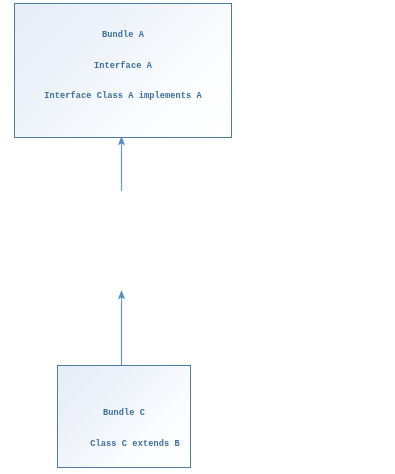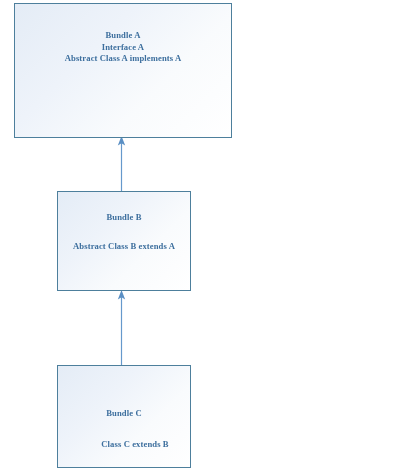--- a/index.html
+++ b/index.html
@@ -7,21 +7,21 @@
     margin: 0;
     padding: 0;
     background: #ffffff;
   }
 
   #diagram-canvas {
     position: relative;
     width: 395px;
     height: 474px;
     background: #ffffff;
-    font-family: Liberation Serif, serif;
+    font-family: Liberation Mono, monospace;
     overflow: hidden;
   }
 
   
   .node-box {
     position: absolute;
     box-sizing: border-box;
     border: 1px solid #4d7f9c;
     background-image: linear-gradient(135deg, #e4ecf6 0%, #eef3fa 35%, #f9fbfd 65%, #ffffff 100%);
     display: flex;
@@ -66,21 +66,21 @@
     letter-spacing: 0.1px;
     white-space: nowrap;
   }
 
   .node-line.wrap {
     white-space: normal;
     width: 104px;
   }
 
   
-  #node-bundle-a .node-line + .node-line { }
+  #node-bundle-a .node-line + .node-line { margin-top: 19px; }
   #node-bundle-b .node-line + .node-line { margin-top: 17px; }
   #node-bundle-c .node-line + .node-line { margin-top: 19px; margin-left: 22px; }
 
   
   .connector {
     position: absolute;
     left: 0;
     top: 0;
     width: 395px;
     height: 474px;
@@ -101,26 +101,22 @@
 
     <g>
       <line x1="121.5" y1="365" x2="121.5" y2="297" stroke="#6699cc" stroke-width="1.2"></line>
       <polygon points="121.5,290 125.2,299.5 121.5,297.2 117.8,299.5" fill="#5a8fc4"></polygon>
     </g>
   </svg>
 
   <div class="node-box" id="node-bundle-a">
     <div class="node-line">Bundle A</div>
     <div class="node-line">Interface A</div>
-    <div class="node-line">Abstract Class A implements A</div>
+    <div class="node-line">Interface Class A implements A</div>
   </div>
 
-  <div class="node-box" id="node-bundle-b">
-    <div class="node-line">Bundle B</div>
-    <div class="node-line wrap">Abstract Class B extends A</div>
-  </div>
 
   <div class="node-box" id="node-bundle-c">
     <div class="node-line">Bundle C</div>
     <div class="node-line">Class C extends B</div>
   </div>
 
 </div>
 
 </body></html>

